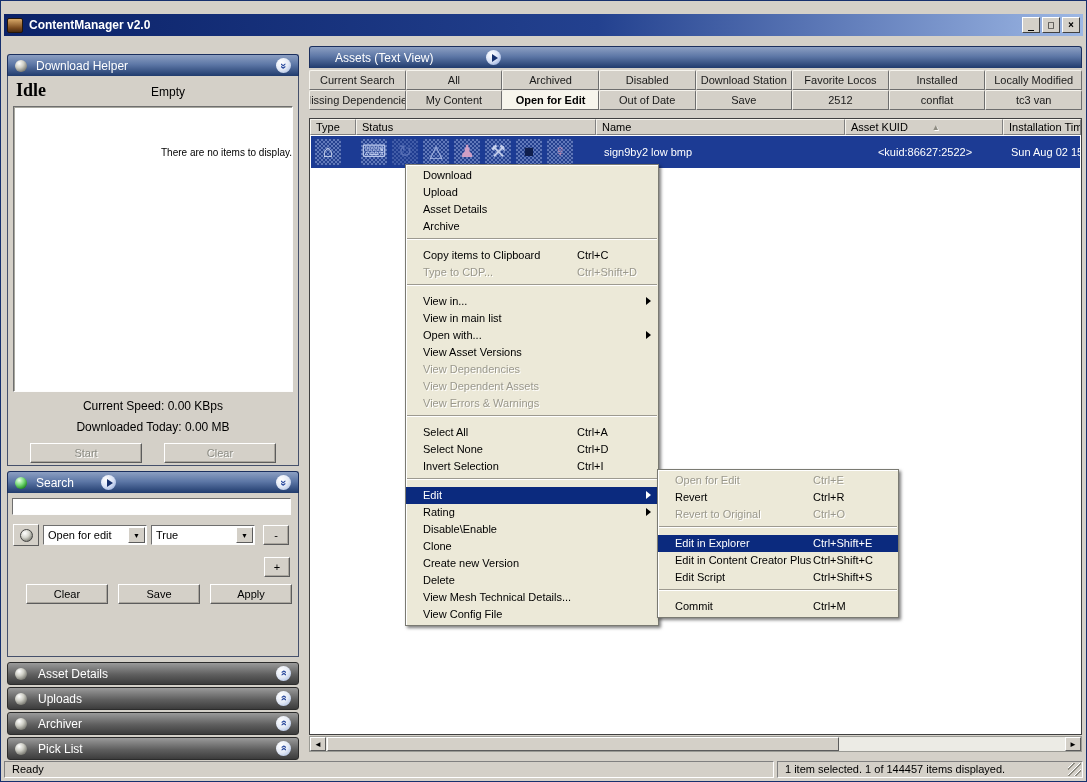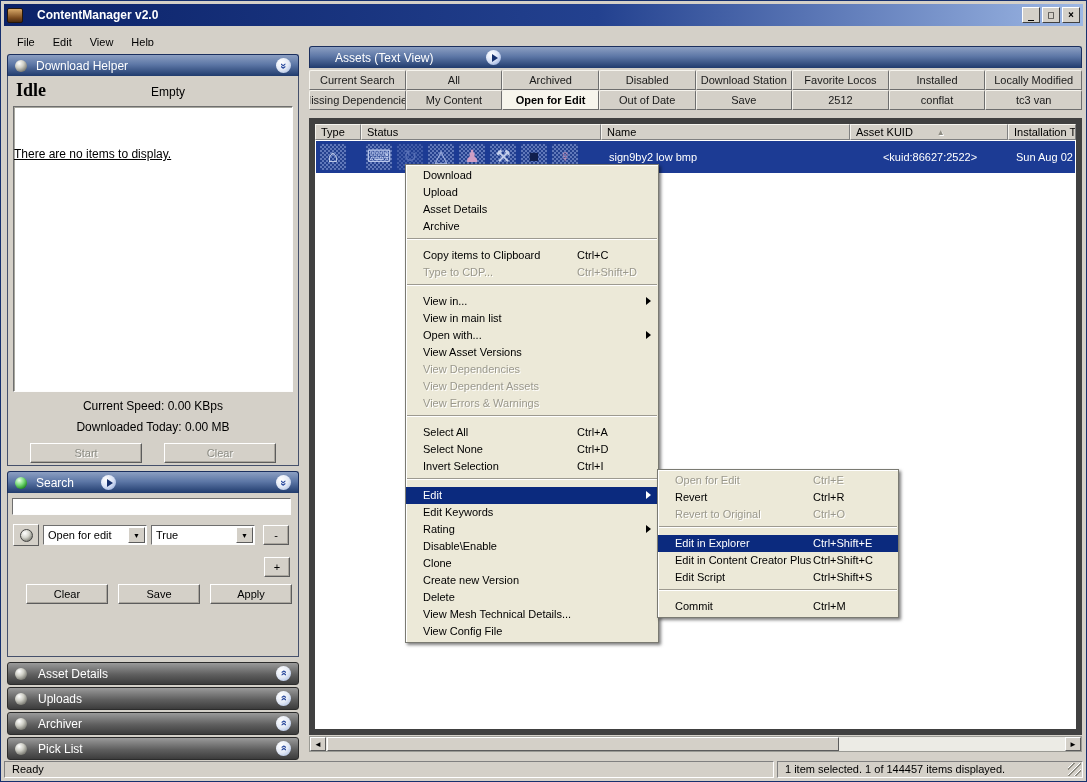--- a/index.html
+++ b/index.html
@@ -1,20 +1,20 @@
 <!DOCTYPE html>
 <html><head>
 <meta charset="utf-8">
 <style>
   html,body{margin:0;padding:0;background:#6d6d6d;font-family:"Liberation Sans",sans-serif;}
   *{box-sizing:border-box;}
   .window{position:relative;width:1087px;height:782px;background:#d4d0c8;border:1px solid #16306e;padding:3px;overflow:hidden;}
 
   
-  .titlebar{height:22px;background:linear-gradient(90deg,#0b2268 0%,#23418f 55%,#9db7e4 100%);display:flex;align-items:center;gap:14px;padding:0 3px;}
+  .titlebar{height:22px;background:linear-gradient(90deg,#0b2268 0%,#23418f 55%,#9db7e4 100%);display:flex;align-items:center;gap:6px;padding:0 3px;margin-top:10px;}
   .app-icon{width:16px;height:15px;background:linear-gradient(#d8a868,#7a4a1e 70%,#4a2c10);border:1px solid #26170a;border-radius:2px;}
   .wtitle{color:#fff;font-weight:bold;font-size:12px;flex:1;white-space:nowrap;}
   .winbtns{display:flex;gap:2px;}
   .winbtn{width:18px;height:16px;background:#d4d0c8;border:1px solid;border-color:#ffffff #404040 #404040 #ffffff;font-size:10px;line-height:13px;text-align:center;font-weight:bold;font-family:"DejaVu Sans Mono",monospace;color:#000;}
 
   
   .menubar{height:32px;display:flex;align-items:center;padding-left:4px;}
   .menubar .mbitem{padding:2px 9px;font-size:11px;color:#000;}
 
   
@@ -32,21 +32,21 @@
   .chev.up{transform:rotate(-90deg);}
   .playc{width:15px;height:15px;border-radius:50%;background:radial-gradient(circle at 35% 30%,#ffffff,#d9e2f6 50%,#7c98d2);position:relative;flex:0 0 auto;}
   .playc::after{content:"";position:absolute;left:6px;top:4px;border-left:6px solid #16306e;border-top:4px solid transparent;border-bottom:4px solid transparent;}
 
   
   .dlbody{height:390px;}
   .idlerow{display:flex;align-items:baseline;padding:1px 8px 0;}
   .idle{font-family:"Liberation Serif",serif;font-weight:bold;font-size:18px;line-height:27px;color:#000;}
   .emptyst{flex:1;text-align:center;font-size:12px;color:#000;}
   .listbox{margin:2px 5px 0;height:286px;background:#fff;border-top:1px solid #6e6e6e;border-left:1px solid #6e6e6e;border-right:1px solid #fdfdfd;border-bottom:1px solid #fdfdfd;box-shadow:inset 1px 1px 0 #a8a8a0;}
-  .noitems{padding-top:40px;text-align:left;font-size:12px;color:#000;text-decoration:underline;}
+  .noitems{padding-top:40px;text-align:right;font-size:10px;color:#000;}
   .speedln{ text-align:center;font-size:12px;margin-top:7px;color:#000;}
   .dlbtns{display:flex;justify-content:center;gap:22px;margin-top:9px;}
   .btn{background:#d4d0c8;border:1px solid;border-color:#ffffff #5c5c5c #5c5c5c #ffffff;box-shadow:inset -1px -1px 0 #aaa69e;font-size:11px;height:20px;display:flex;align-items:center;justify-content:center;color:#000;}
   .btn.disabled{color:#8c8c84;text-shadow:1px 1px 0 #fff;}
   .btn.w112{width:112px;}
   .ul-first::first-letter{text-decoration:underline;}
 
   
   .searchpanel{margin-top:5px;}
   .sbody{height:164px;}
@@ -67,21 +67,21 @@
   .cpanel{height:23px;margin-bottom:2px;border-radius:3px;background:linear-gradient(#9a9a9a,#5f5f5f 55%,#3c3c3c);display:flex;align-items:center;gap:11px;padding:0 7px;color:#fff;font-size:12px;border:1px solid #2c2c2c;}
 
   
   .ahead{border-radius:3px 3px 0 0;}
   .ahead .plab{margin-left:18px;}
   .ahead .playc{margin-left:44px;}
   .tabs{display:flex;margin-top:2px;}
   .tabs.row2{margin-top:0;}
   .tab{flex:1;height:20px;background:#d4d0c8;border:1px solid;border-color:#f6f4ee #6e6e6e #6e6e6e #f6f4ee;border-radius:2px 2px 0 0;font-size:11px;display:flex;align-items:center;justify-content:center;color:#1a1a1a;white-space:nowrap;overflow:hidden;}
   .tab.active{background:#f7f5ec;font-weight:bold;color:#000;position:relative;z-index:2;}
-  .listwrap{position:absolute;left:0;right:0;top:72px;bottom:26px;border:6px solid #404040;background:#fff;}
+  .listwrap{position:absolute;left:0;right:0;top:72px;bottom:26px;border:1px solid #404040;background:#fff;}
   .colhdrs{display:flex;height:16px;}
   .ch{background:#d4d0c8;border:1px solid;border-color:#f6f4ee #808080 #808080 #f6f4ee;font-size:11px;padding:0 5px;display:flex;align-items:center;color:#000;white-space:nowrap;overflow:hidden;}
   .ch:nth-child(1){width:46px;}
   .ch:nth-child(2){width:240px;}
   .ch:nth-child(3){width:249px;}
   .ch:nth-child(4){width:158px;}
   .ch:nth-child(5){flex:1;}
   .sortarr{margin-left:24px;font-size:8px;color:#8e8c82;text-shadow:1px 1px 0 #fff;}
   .rows{position:absolute;left:1px;right:1px;top:17px;bottom:1px;background:#fff;}
   .arow{height:32px;background:#1c3b94;display:flex;align-items:center;color:#fff;font-size:11px;}
@@ -437,25 +437,20 @@
         <span class="sc"></span>
         
       </div>
 
       <div class="mi highlight has-sub">
         <span class="lbl">Edit</span>
         <span class="sc"></span>
         <span class="arrow"></span>
       </div>
 
-      <div class="mi">
-        <span class="lbl">Edit Keywords</span>
-        <span class="sc"></span>
-        
-      </div>
 
       <div class="mi has-sub">
         <span class="lbl">Rating</span>
         <span class="sc"></span>
         <span class="arrow"></span>
       </div>
 
       <div class="mi">
         <span class="lbl">Disable\Enable</span>
         <span class="sc"></span>

